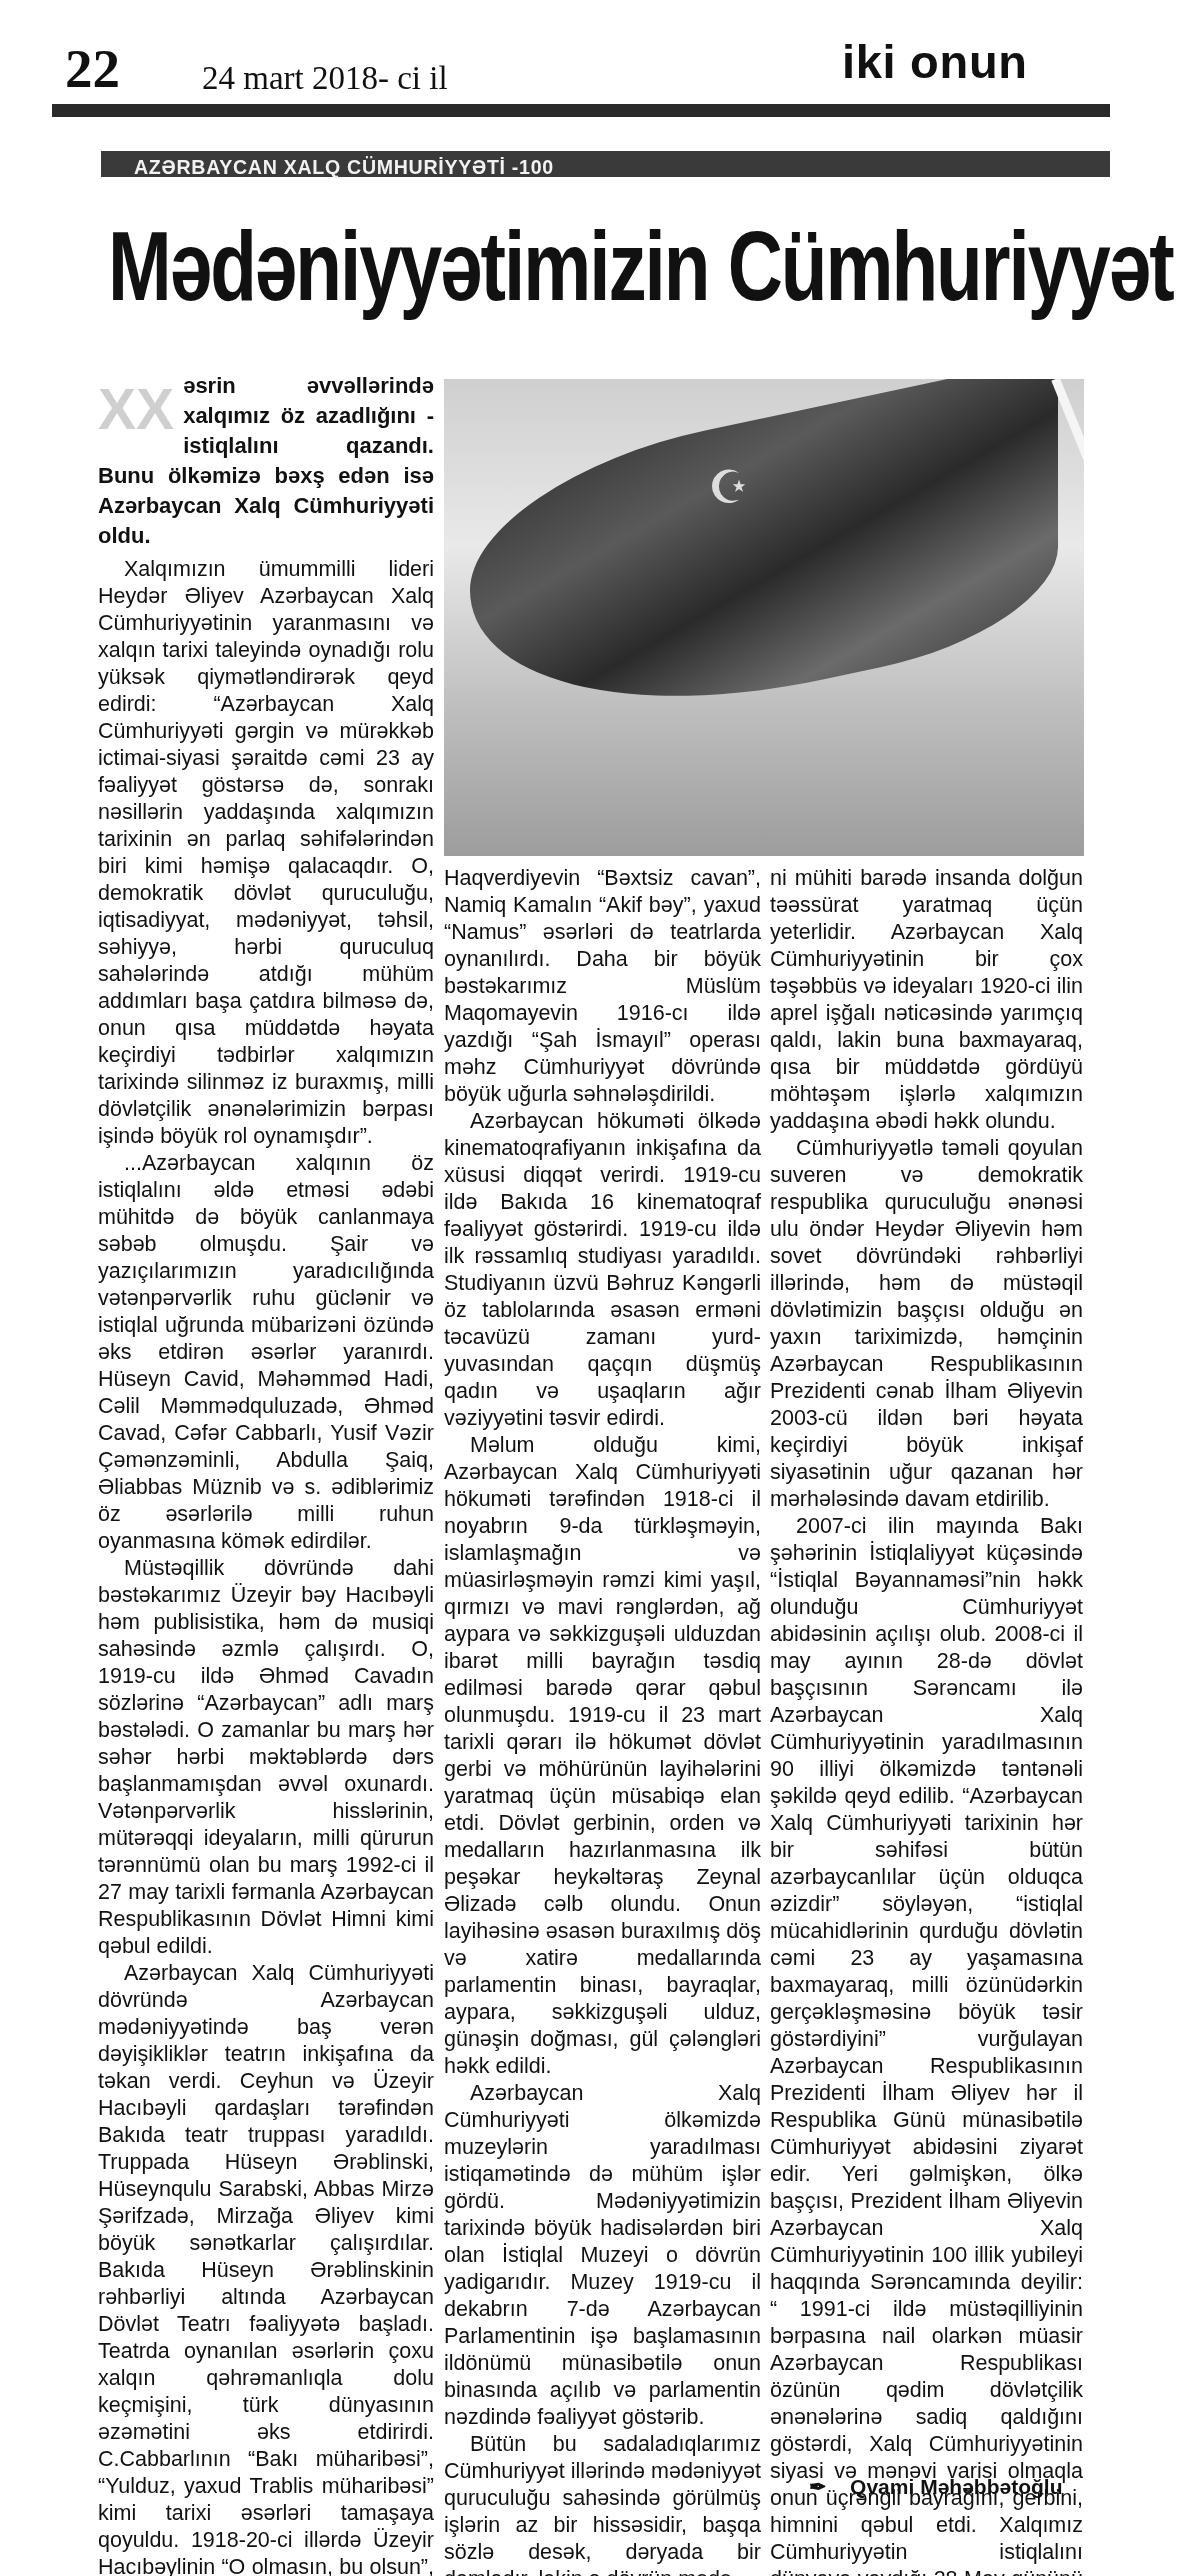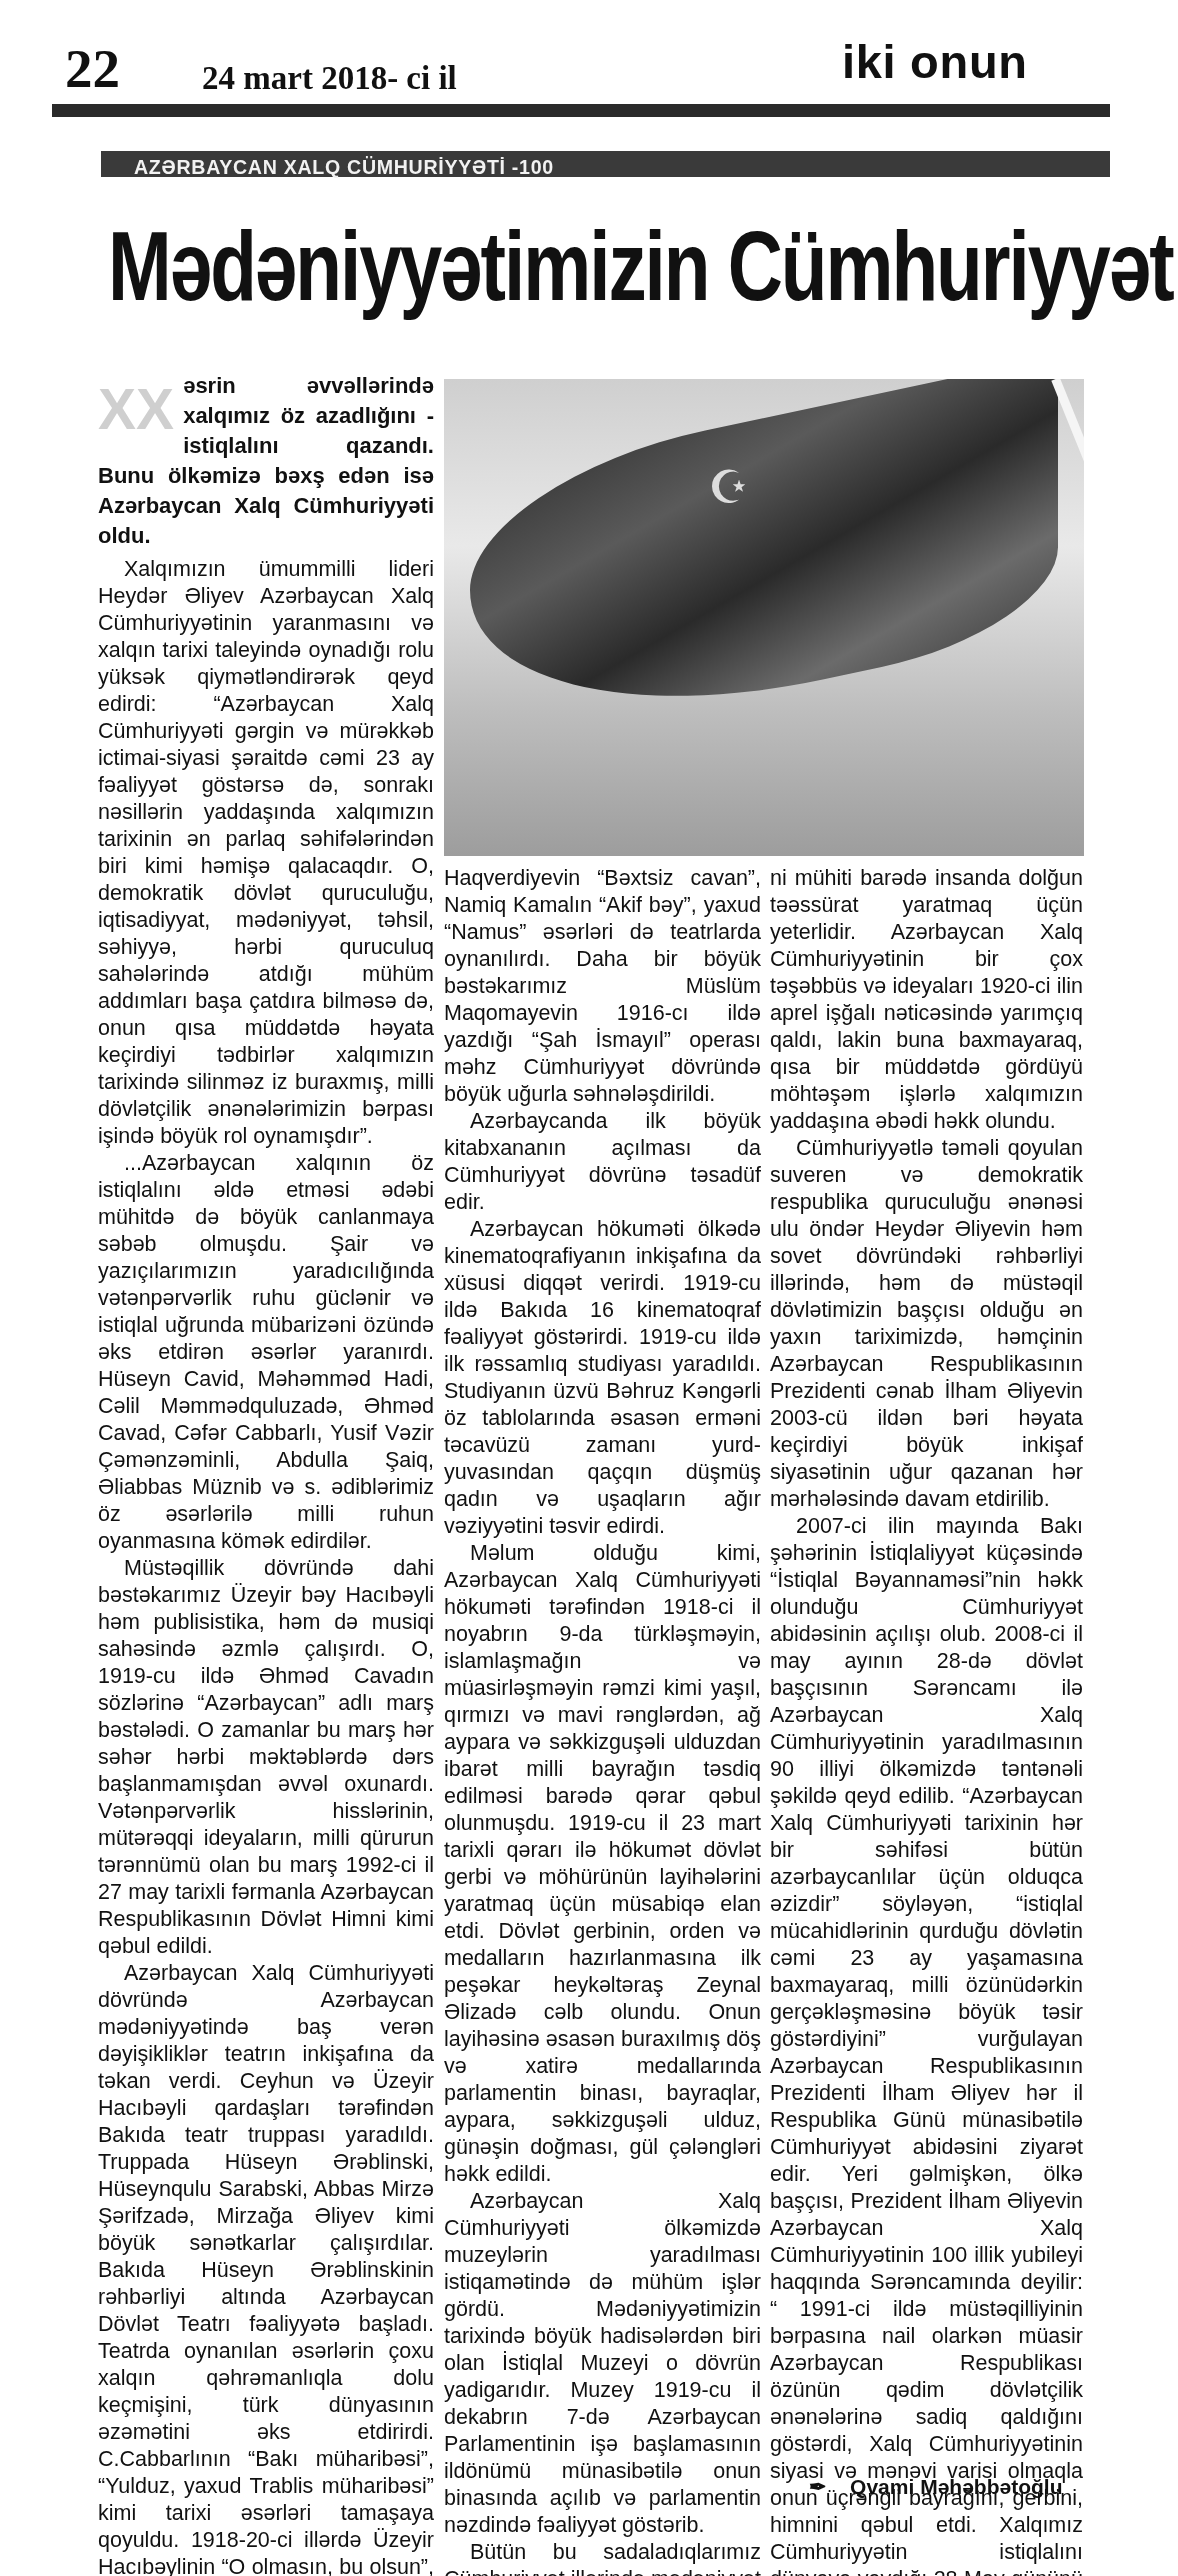--- a/index.html
+++ b/index.html
@@ -1,18 +1,18 @@
 <!DOCTYPE html>
 <html style="font-size:10.4px"><head>
 <meta charset="utf-8">
 <style>
   html,body{margin:0;padding:0;background:#fff;}
   body{width:1179px;height:2576px;position:relative;overflow:hidden;color:#111;font-family:"Liberation Sans",sans-serif;}
   .pnum{position:absolute;left:65px;top:39px;font-family:"Liberation Serif",serif;font-weight:bold;font-size:55px;line-height:59px;}
-  .pdate{position:absolute;left:202px;top:59px;font-family:"Liberation Serif",serif;font-weight:bold;font-size:33px;line-height:39px;}
+  .pdate{position:absolute;left:202px;top:59px;font-family:"Liberation Serif",serif;font-weight:normal;font-size:33px;line-height:39px;}
   .plogo{position:absolute;left:842px;top:36px;font-family:"Liberation Sans",sans-serif;font-weight:bold;font-size:47px;line-height:52px;letter-spacing:0.7px;}
   .rule{position:absolute;left:52px;top:104px;width:1058px;height:13px;background:#2a2a2a;}
   .banner{position:absolute;left:101px;top:151px;width:1009px;height:26px;background:#3a3a3a;}
   .banner span{position:absolute;left:33px;top:5.2px;color:#f2f2f2;font-weight:bold;font-size:19.6px;line-height:22px;letter-spacing:0.7px;}
   .headline{position:absolute;left:108px;top:196px;width:1005px;height:140px;font-family:"Liberation Sans",sans-serif;font-weight:bold;font-size:98px;line-height:140px;white-space:nowrap;transform-origin:left top;transform:scaleX(0.78);letter-spacing:-2.6px;}
   .photo{position:absolute;left:444px;top:379px;width:640px;height:477px;overflow:hidden;background:linear-gradient(180deg,#cfcfcf 0%,#e9e9e9 35%,#bdbdbd 70%,#9d9d9d 100%);}
   .photo .flag{position:absolute;left:26px;top:39px;width:588px;height:274px;background:linear-gradient(160deg,#333 0%,#5a5a5a 30%,#2a2a2a 55%,#6b6b6b 80%,#444 100%);transform:skewY(-12deg);border-radius:40% 10% 30% 60%;}
   .photo .pole{position:absolute;left:607px;top:0;width:9.1px;height:477px;background:#f5f5f5;transform:rotate(-22deg);transform-origin:top;}
   .photo .mark{position:absolute;left:264px;top:85px;color:#ddd;font-size:46px;line-height:46px;}
   .col{position:absolute;font-family:"Liberation Sans",sans-serif;font-size:21.5px;line-height:27px;text-align:justify;}
@@ -48,21 +48,20 @@
 <div class="col c1">
   <p class="lead"><span class="dropcap">XX</span><span>əsrin əvvəllərində xalqımız öz azadlığını - istiqlalını qazandı. Bunu ölkəmizə bəxş edən isə Azərbaycan Xalq Cümhuriyyəti oldu.</span></p>
   <p>Xalqımızın ümummilli lideri Heydər Əliyev Azərbaycan Xalq Cümhuriyyətinin yaranmasını və xalqın tarixi taleyində oynadığı rolu yüksək qiymətləndirərək qeyd edirdi: “Azərbaycan Xalq Cümhuriyyəti gərgin və mürəkkəb ictimai-siyasi şəraitdə cəmi 23 ay fəaliyyət göstərsə də, sonrakı nəsillərin yaddaşında xalqımızın tarixinin ən parlaq səhifələrindən biri kimi həmişə qalacaqdır. O, demokratik dövlət quruculuğu, iqtisadiyyat, mədəniyyət, təhsil, səhiyyə, hərbi quruculuq sahələrində atdığı mühüm addımları başa çatdıra bilməsə də, onun qısa müddətdə həyata keçirdiyi tədbirlər xalqımızın tarixində silinməz iz buraxmış, milli dövlətçilik ənənələrimizin bərpası işində böyük rol oynamışdır”.</p>
   <p>...Azərbaycan xalqının öz istiqlalını əldə etməsi ədəbi mühitdə də böyük canlanmaya səbəb olmuşdu. Şair və yazıçılarımızın yaradıcılığında vətənpərvərlik ruhu güclənir və istiqlal uğrunda mübarizəni özündə əks etdirən əsərlər yaranırdı. Hüseyn Cavid, Məhəmməd Hadi, Cəlil Məmmədquluzadə, Əhməd Cavad, Cəfər Cabbarlı, Yusif Vəzir Çəmənzəminli, Abdulla Şaiq, Əliabbas Müznib və s. ədiblərimiz öz əsərlərilə milli ruhun oyanmasına kömək edirdilər.</p>
   <p>Müstəqillik dövründə dahi bəstəkarımız Üzeyir bəy Hacıbəyli həm publisistika, həm də musiqi sahəsində əzmlə çalışırdı. O, 1919-cu ildə Əhməd Cavadın sözlərinə “Azərbaycan” adlı marş bəstələdi. O zamanlar bu marş hər səhər hərbi məktəblərdə dərs başlanmamışdan əvvəl oxunardı. Vətənpərvərlik hisslərinin, mütərəqqi ideyaların, milli qürurun tərənnümü olan bu marş 1992-ci il 27 may tarixli fərmanla Azərbaycan Respublikasının Dövlət Himni kimi qəbul edildi.</p>
   <p>Azərbaycan Xalq Cümhuriyyəti dövründə Azərbaycan mədəniyyətində baş verən dəyişikliklər teatrın inkişafına da təkan verdi. Ceyhun və Üzeyir Hacıbəyli qardaşları tərəfindən Bakıda teatr truppası yaradıldı. Truppada Hüseyn Ərəblinski, Hüseynqulu Sarabski, Abbas Mirzə Şərifzadə, Mirzağa Əliyev kimi böyük sənətkarlar çalışırdılar. Bakıda Hüseyn Ərəblinskinin rəhbərliyi altında Azərbaycan Dövlət Teatrı fəaliyyətə başladı. Teatrda oynanılan əsərlərin çoxu xalqın qəhrəmanlıqla dolu keçmişini, türk dünyasının əzəmətini əks etdirirdi. C.Cabbarlının “Bakı müharibəsi”, “Yulduz, yaxud Trablis müharibəsi” kimi tarixi əsərləri tamaşaya qoyuldu. 1918-20-ci illərdə Üzeyir Hacıbəylinin “O olmasın, bu olsun”, “Arşın mal alan”, Əbdürrəhimbəy</p>
 </div>
 
 <div class="col c2">
   <p style="text-indent:0">Haqverdiyevin “Bəxtsiz cavan”, Namiq Kamalın “Akif bəy”, yaxud “Namus” əsərləri də teatrlarda oynanılırdı. Daha bir böyük bəstəkarımız Müslüm Maqomayevin 1916-cı ildə yazdığı “Şah İsmayıl” operası məhz Cümhuriyyət dövründə böyük uğurla səhnələşdirildi.</p>
-  <p>Azərbaycanda ilk böyük kitabxananın açılması da Cümhuriyyət dövrünə təsadüf edir.</p>
   <p>Azərbaycan hökuməti ölkədə kinematoqrafiyanın inkişafına da xüsusi diqqət verirdi. 1919-cu ildə Bakıda 16 kinematoqraf fəaliyyət göstərirdi. 1919-cu ildə ilk rəssamlıq studiyası yaradıldı. Studiyanın üzvü Bəhruz Kəngərli öz tablolarında əsasən erməni təcavüzü zamanı yurd-yuvasından qaçqın düşmüş qadın və uşaqların ağır vəziyyətini təsvir edirdi.</p>
   <p>Məlum olduğu kimi, Azərbaycan Xalq Cümhuriyyəti hökuməti tərəfindən 1918-ci il noyabrın 9-da türkləşməyin, islamlaşmağın və müasirləşməyin rəmzi kimi yaşıl, qırmızı və mavi rənglərdən, ağ aypara və səkkizguşəli ulduzdan ibarət milli bayrağın təsdiq edilməsi barədə qərar qəbul olunmuşdu. 1919-cu il 23 mart tarixli qərarı ilə hökumət dövlət gerbi və möhürünün layihələrini yaratmaq üçün müsabiqə elan etdi. Dövlət gerbinin, orden və medalların hazırlanmasına ilk peşəkar heykəltəraş Zeynal Əlizadə cəlb olundu. Onun layihəsinə əsasən buraxılmış döş və xatirə medallarında parlamentin binası, bayraqlar, aypara, səkkizguşəli ulduz, günəşin doğması, gül çələngləri həkk edildi.</p>
   <p>Azərbaycan Xalq Cümhuriyyəti ölkəmizdə muzeylərin yaradılması istiqamətində də mühüm işlər gördü. Mədəniyyətimizin tarixində böyük hadisələrdən biri olan İstiqlal Muzeyi o dövrün yadigarıdır. Muzey 1919-cu il dekabrın 7-də Azərbaycan Parlamentinin işə başlamasının ildönümü münasibətilə onun binasında açılıb və parlamentin nəzdində fəaliyyət göstərib.</p>
   <p>Bütün bu sadaladıqlarımız Cümhuriyyət illərində mədəniyyət quruculuğu sahəsində görülmüş işlərin az bir hissəsidir, başqa sözlə desək, dəryada bir damladır, lakin o dövrün mədə-</p>
 </div>
 
 <div class="col c3">
   <p style="text-indent:0">ni mühiti barədə insanda dolğun təəssürat yaratmaq üçün yeterlidir. Azərbaycan Xalq Cümhuriyyətinin bir çox təşəbbüs və ideyaları 1920-ci ilin aprel işğalı nəticəsində yarımçıq qaldı, lakin buna baxmayaraq, qısa bir müddətdə gördüyü möhtəşəm işlərlə xalqımızın yaddaşına əbədi həkk olundu.</p>
   <p>Cümhuriyyətlə təməli qoyulan suveren və demokratik respublika quruculuğu ənənəsi ulu öndər Heydər Əliyevin həm sovet dövründəki rəhbərliyi illərində, həm də müstəqil dövlətimizin başçısı olduğu ən yaxın tariximizdə, həmçinin Azərbaycan Respublikasının Prezidenti cənab İlham Əliyevin 2003-cü ildən bəri həyata keçirdiyi böyük inkişaf siyasətinin uğur qazanan hər mərhələsində davam etdirilib.</p>
   <p>2007-ci ilin mayında Bakı şəhərinin İstiqlaliyyət küçəsində “İstiqlal Bəyannaməsi”nin həkk olunduğu Cümhuriyyət abidəsinin açılışı olub. 2008-ci il may ayının 28-də dövlət başçısının Sərəncamı ilə Azərbaycan Xalq Cümhuriyyətinin yaradılmasının 90 illiyi ölkəmizdə təntənəli şəkildə qeyd edilib. “Azərbaycan Xalq Cümhuriyyəti tarixinin hər bir səhifəsi bütün azərbaycanlılar üçün olduqca əzizdir” söyləyən, “istiqlal mücahidlərinin qurduğu dövlətin cəmi 23 ay yaşamasına baxmayaraq, milli özünüdərkin gerçəkləşməsinə böyük təsir göstərdiyini” vurğulayan Azərbaycan Respublikasının Prezidenti İlham Əliyev hər il Respublika Günü münasibətilə Cümhuriyyət abidəsini ziyarət edir. Yeri gəlmişkən, ölkə başçısı, Prezident İlham Əliyevin Azərbaycan Xalq Cümhuriyyətinin 100 illik yubileyi haqqında Sərəncamında deyilir: “ 1991-ci ildə müstəqilliyinin bərpasına nail olarkən müasir Azərbaycan Respublikası özünün qədim dövlətçilik ənənələrinə sadiq qaldığını göstərdi, Xalq Cümhuriyyətinin siyasi və mənəvi varisi olmaqla onun üçrəngli bayrağını, gerbini, himnini qəbul etdi. Xalqımız Cümhuriyyətin istiqlalını dünyaya yaydığı 28 May gününü həmin vaxtdan Respublika Günü olaraq təntənə ilə qeyd edir”.</p>

